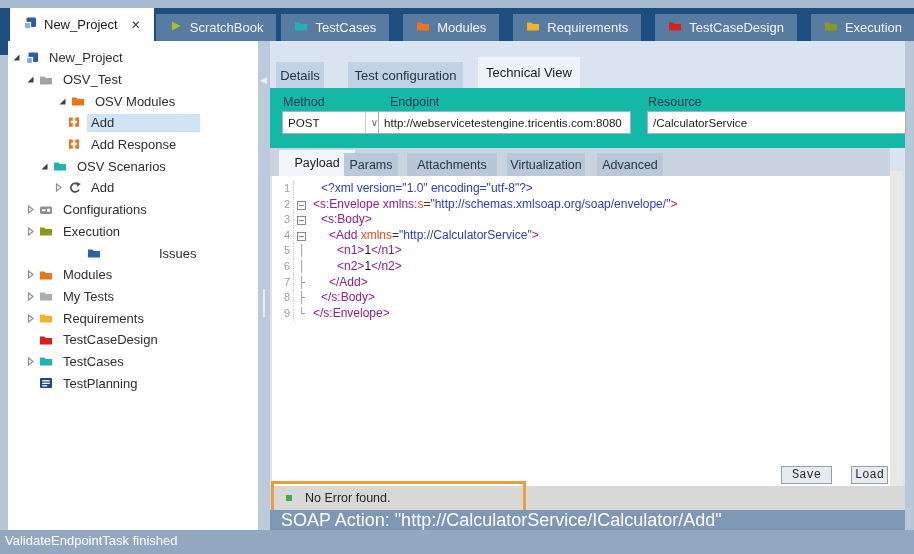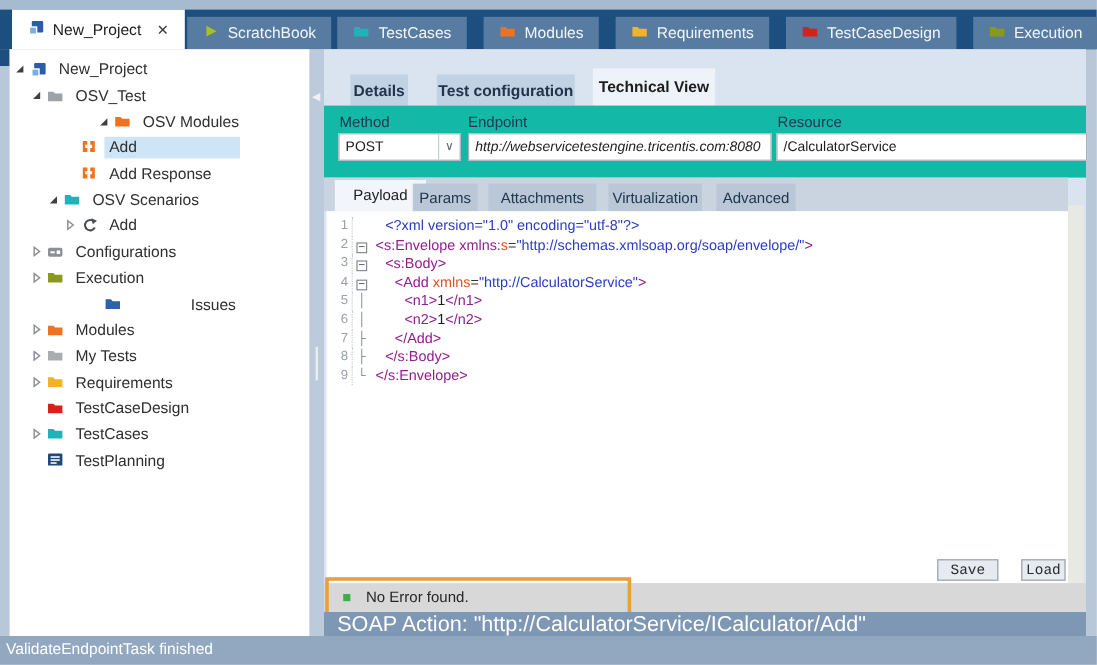--- a/index.html
+++ b/index.html
@@ -23,21 +23,21 @@
   .trow .tlabel{margin-left:5px;padding:1.5px 4px;}
   .trow .tlabel.selected{background:#cde5f7;padding-right:86px;}
 
   
   .splitter{position:absolute;left:258px;top:41px;width:12px;height:489px;background:#bccbdc;}
   .splitter .collapse{position:absolute;left:1px;top:32px;width:9px;height:14px;color:#eef2f7;font-size:9px;line-height:14px;text-align:center;}
   .splitter .grip{position:absolute;left:5px;top:248px;width:2px;height:28px;background:#e8edf3;}
 
   
   .main{position:absolute;left:270px;top:41px;width:635px;height:489px;background:#d9e4f0;}
-  .mtabs{position:absolute;left:16px;top:0;width:616px;height:47px;font-weight:bold;}
+  .mtabs{position:absolute;left:0;top:0;width:616px;height:47px;}
   .mtab{position:absolute;bottom:0;height:26px;background:#c0d2e4;color:#20344c;font-size:13px;display:flex;align-items:center;justify-content:center;box-sizing:border-box;}
   .mtab.active{height:31px;background:#eef3fa;color:#1c1c1c;}
 
   .form{position:absolute;left:0;top:47px;width:635px;height:60px;background:#14b8a6;}
   .flabel{position:absolute;top:7px;font-size:12.5px;color:#233750;}
   .finput{position:absolute;top:23px;height:21px;background:#ffffff;border:1px solid #a9b0ba;font-size:11.6px;color:#1c1c1c;line-height:21px;padding:0 5px;white-space:nowrap;overflow:hidden;box-sizing:content-box;}
   .fselect{display:flex;align-items:flex-end;justify-content:space-between;}
   .fselect .chev{width:17px;height:21px;border-left:1px solid #c6ccd4;display:flex;align-items:center;justify-content:center;color:#5a6472;font-size:10px;}
 
   .ptabs{position:absolute;left:0;top:107px;width:620px;height:28px;background:#c9d4e0;}
@@ -140,21 +140,21 @@
             <polygon points="8.5,2.5 8.5,8.5 2.5,8.5" fill="#3f3f3f"></polygon>
           </svg>
         </span>
         <span class="ticon">
           <svg width="14" height="14" viewBox="0 0 14 14">
             <path d="M1 3.4 H5.4 L6.9 5 H13 V11.4 H1 Z" fill="#9da3a8"></path>
           </svg>
         </span>
         <span class="tlabel ">OSV_Test</span>
       </div>
-      <div class="trow" style="padding-left: 24px; margin-left: 48px;">
+      <div class="trow" style="padding-left: 48px;">
         <span class="arrow">
           <svg width="11" height="11" viewBox="0 0 11 11">
             <polygon points="8.5,2.5 8.5,8.5 2.5,8.5" fill="#3f3f3f"></polygon>
           </svg>
         </span>
         <span class="ticon">
           <svg width="14" height="14" viewBox="0 0 14 14">
             <path d="M1 3.4 H5.4 L6.9 5 H13 V11.4 H1 Z" fill="#ee7220"></path>
           </svg>
         </span>
@@ -332,21 +332,21 @@
       </div>
 
     <div class="form">
       <div class="flabel" style="left:13px">Method</div>
       <div class="flabel" style="left:120px">Endpoint</div>
       <div class="flabel" style="left:378px">Resource</div>
       <div class="finput fselect" style="left:12px;width:100px;padding:0;">
         <span style="padding-left:5px">POST</span>
         <span class="chev">∨</span>
       </div>
-      <div class="finput" style="left:120px;width:241px;font-style:italic;">http://webservicetestengine.tricentis.com:8080</div>
+      <div class="finput" style="left:108px;width:241px;">http://webservicetestengine.tricentis.com:8080</div>
       <div class="finput" style="left:377px;width:247px;">/CalculatorService</div>
     </div>
 
     <div class="ptabs" id="ptabs">
         <div class="ptab active" style="left: 9px; width: 76px;">Payload</div>
         <div class="ptab" style="left: 74px; width: 54px;">Params</div>
         <div class="ptab" style="left: 137px; width: 90px;">Attachments</div>
         <div class="ptab" style="left: 237px; width: 78px;">Virtualization</div>
         <div class="ptab" style="left: 327px; width: 66px;">Advanced</div>
       </div>

